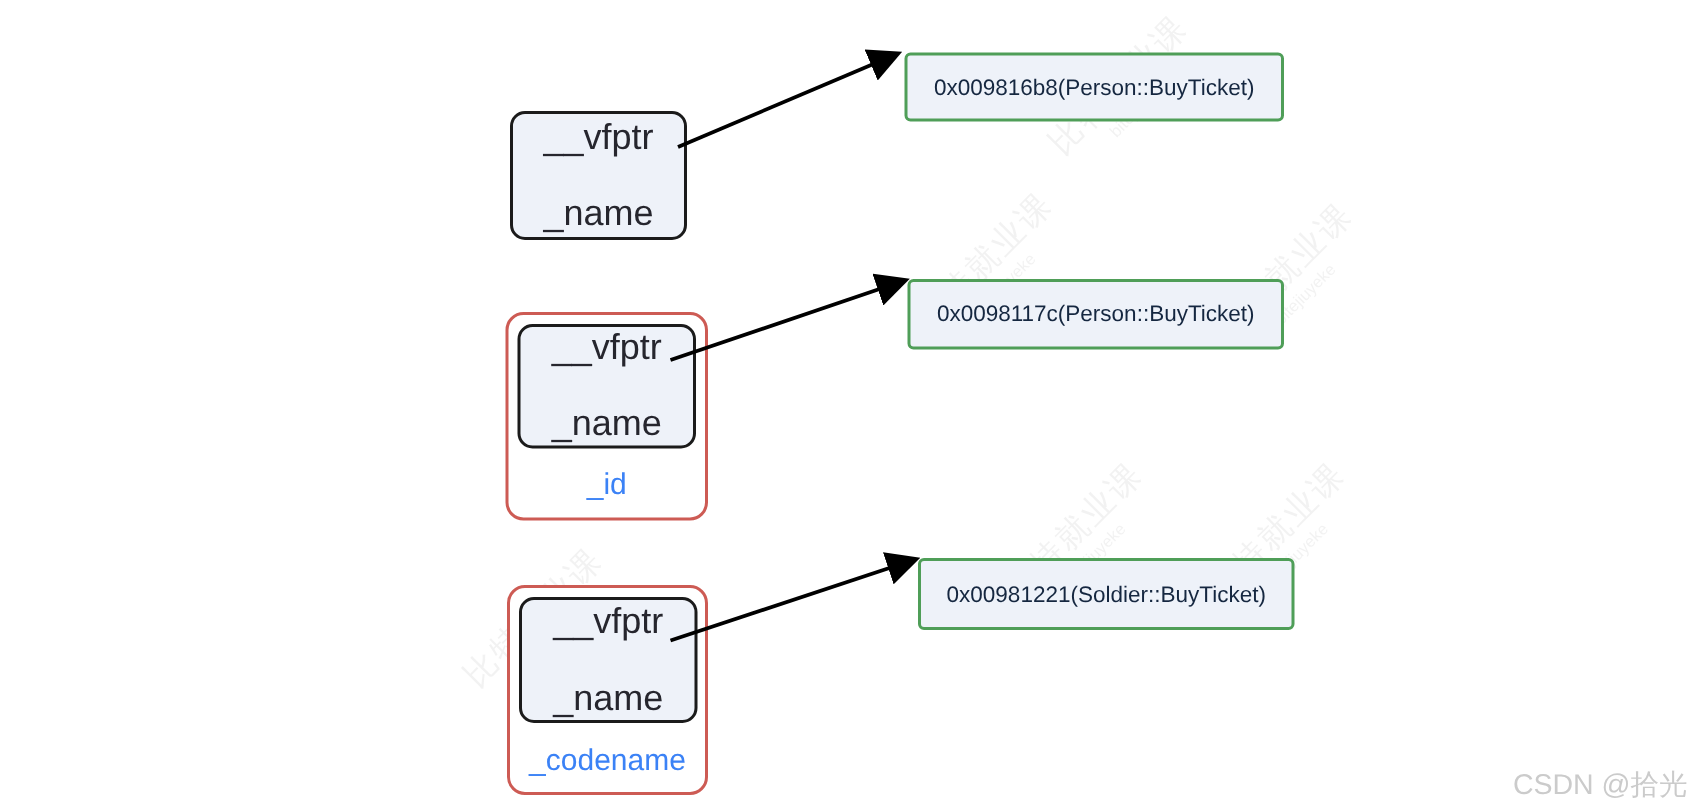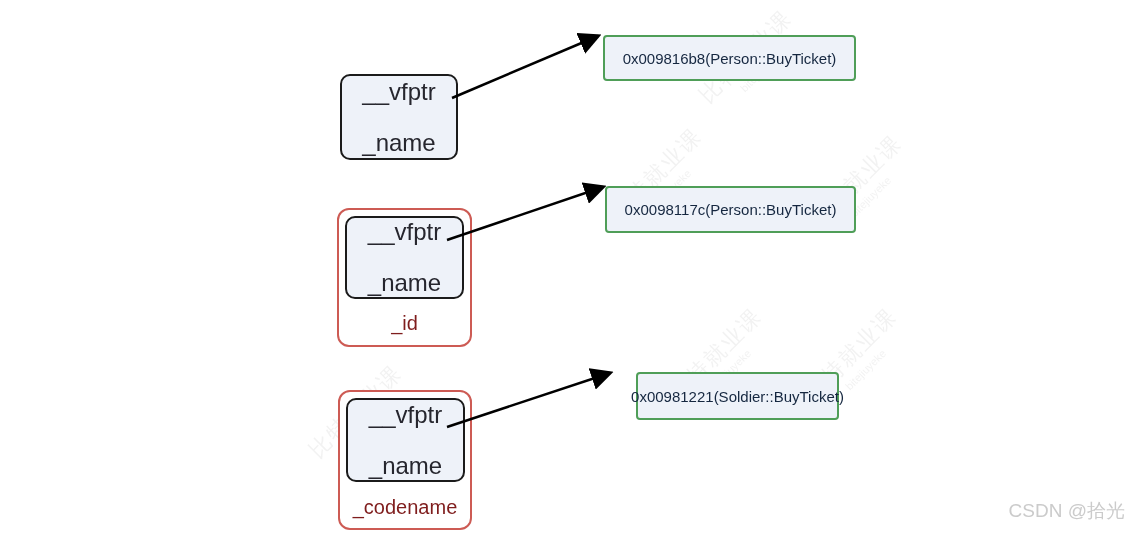--- a/index.html
+++ b/index.html
@@ -49,21 +49,21 @@
     border-radius: 12px;
     z-index: 1;
   }
   .red-box .obj-box { position: absolute; }
   .extra-member {
     position: absolute;
     left: 0;
     width: 100%;
     text-align: center;
     font-size: 20px;
-    color: #7f1d1d;
+    color: #3b82f6;
   }
 
   
   .vt-box {
     position: absolute;
     background: #eef2f9;
     border: 2px solid #4f9e58;
     border-radius: 4px;
     display: flex;
     align-items: center;
@@ -85,21 +85,21 @@
     pointer-events: none;
     z-index: 0;
   }
   .wm .wm-cn { font-size: 22px; letter-spacing: 2px; display: block; }
   .wm .wm-en { font-size: 11px; display: block; }
 
   
   .csdn-wm {
     position: absolute;
     right: 8px;
-    bottom: 14px;
+    bottom: 2px;
     font-size: 19px;
     color: #cbcbcb;
     z-index: 4;
   }
 </style>
 </head>
 <body>
 
 <div id="canvas">
 
@@ -158,19 +158,19 @@
     <span>0x0098117c(Person::BuyTicket)</span>
   </div>
 
   <div class="red-box" style="left:338px; top:390px; width:134px; height:140px;">
     <div class="obj-box" style="left:6px; top:6px; width:119px; height:84px;">
       <div class="member">__vfptr</div>
       <div class="member">_name</div>
     </div>
     <div class="extra-member" style="bottom:9px;text-align:center;">_codename</div>
   </div>
-  <div class="vt-box" style="left:612px; top:372px; width:203px; height:48px;margin-left:24px;">
+  <div class="vt-box" style="left:612px; top:372px; width:251px; height:48px;">
     <span>0x00981221(Soldier::BuyTicket)</span>
   </div>
 
   <div class="csdn-wm">CSDN @拾光</div>
 
 </div>
 
 </body></html>

